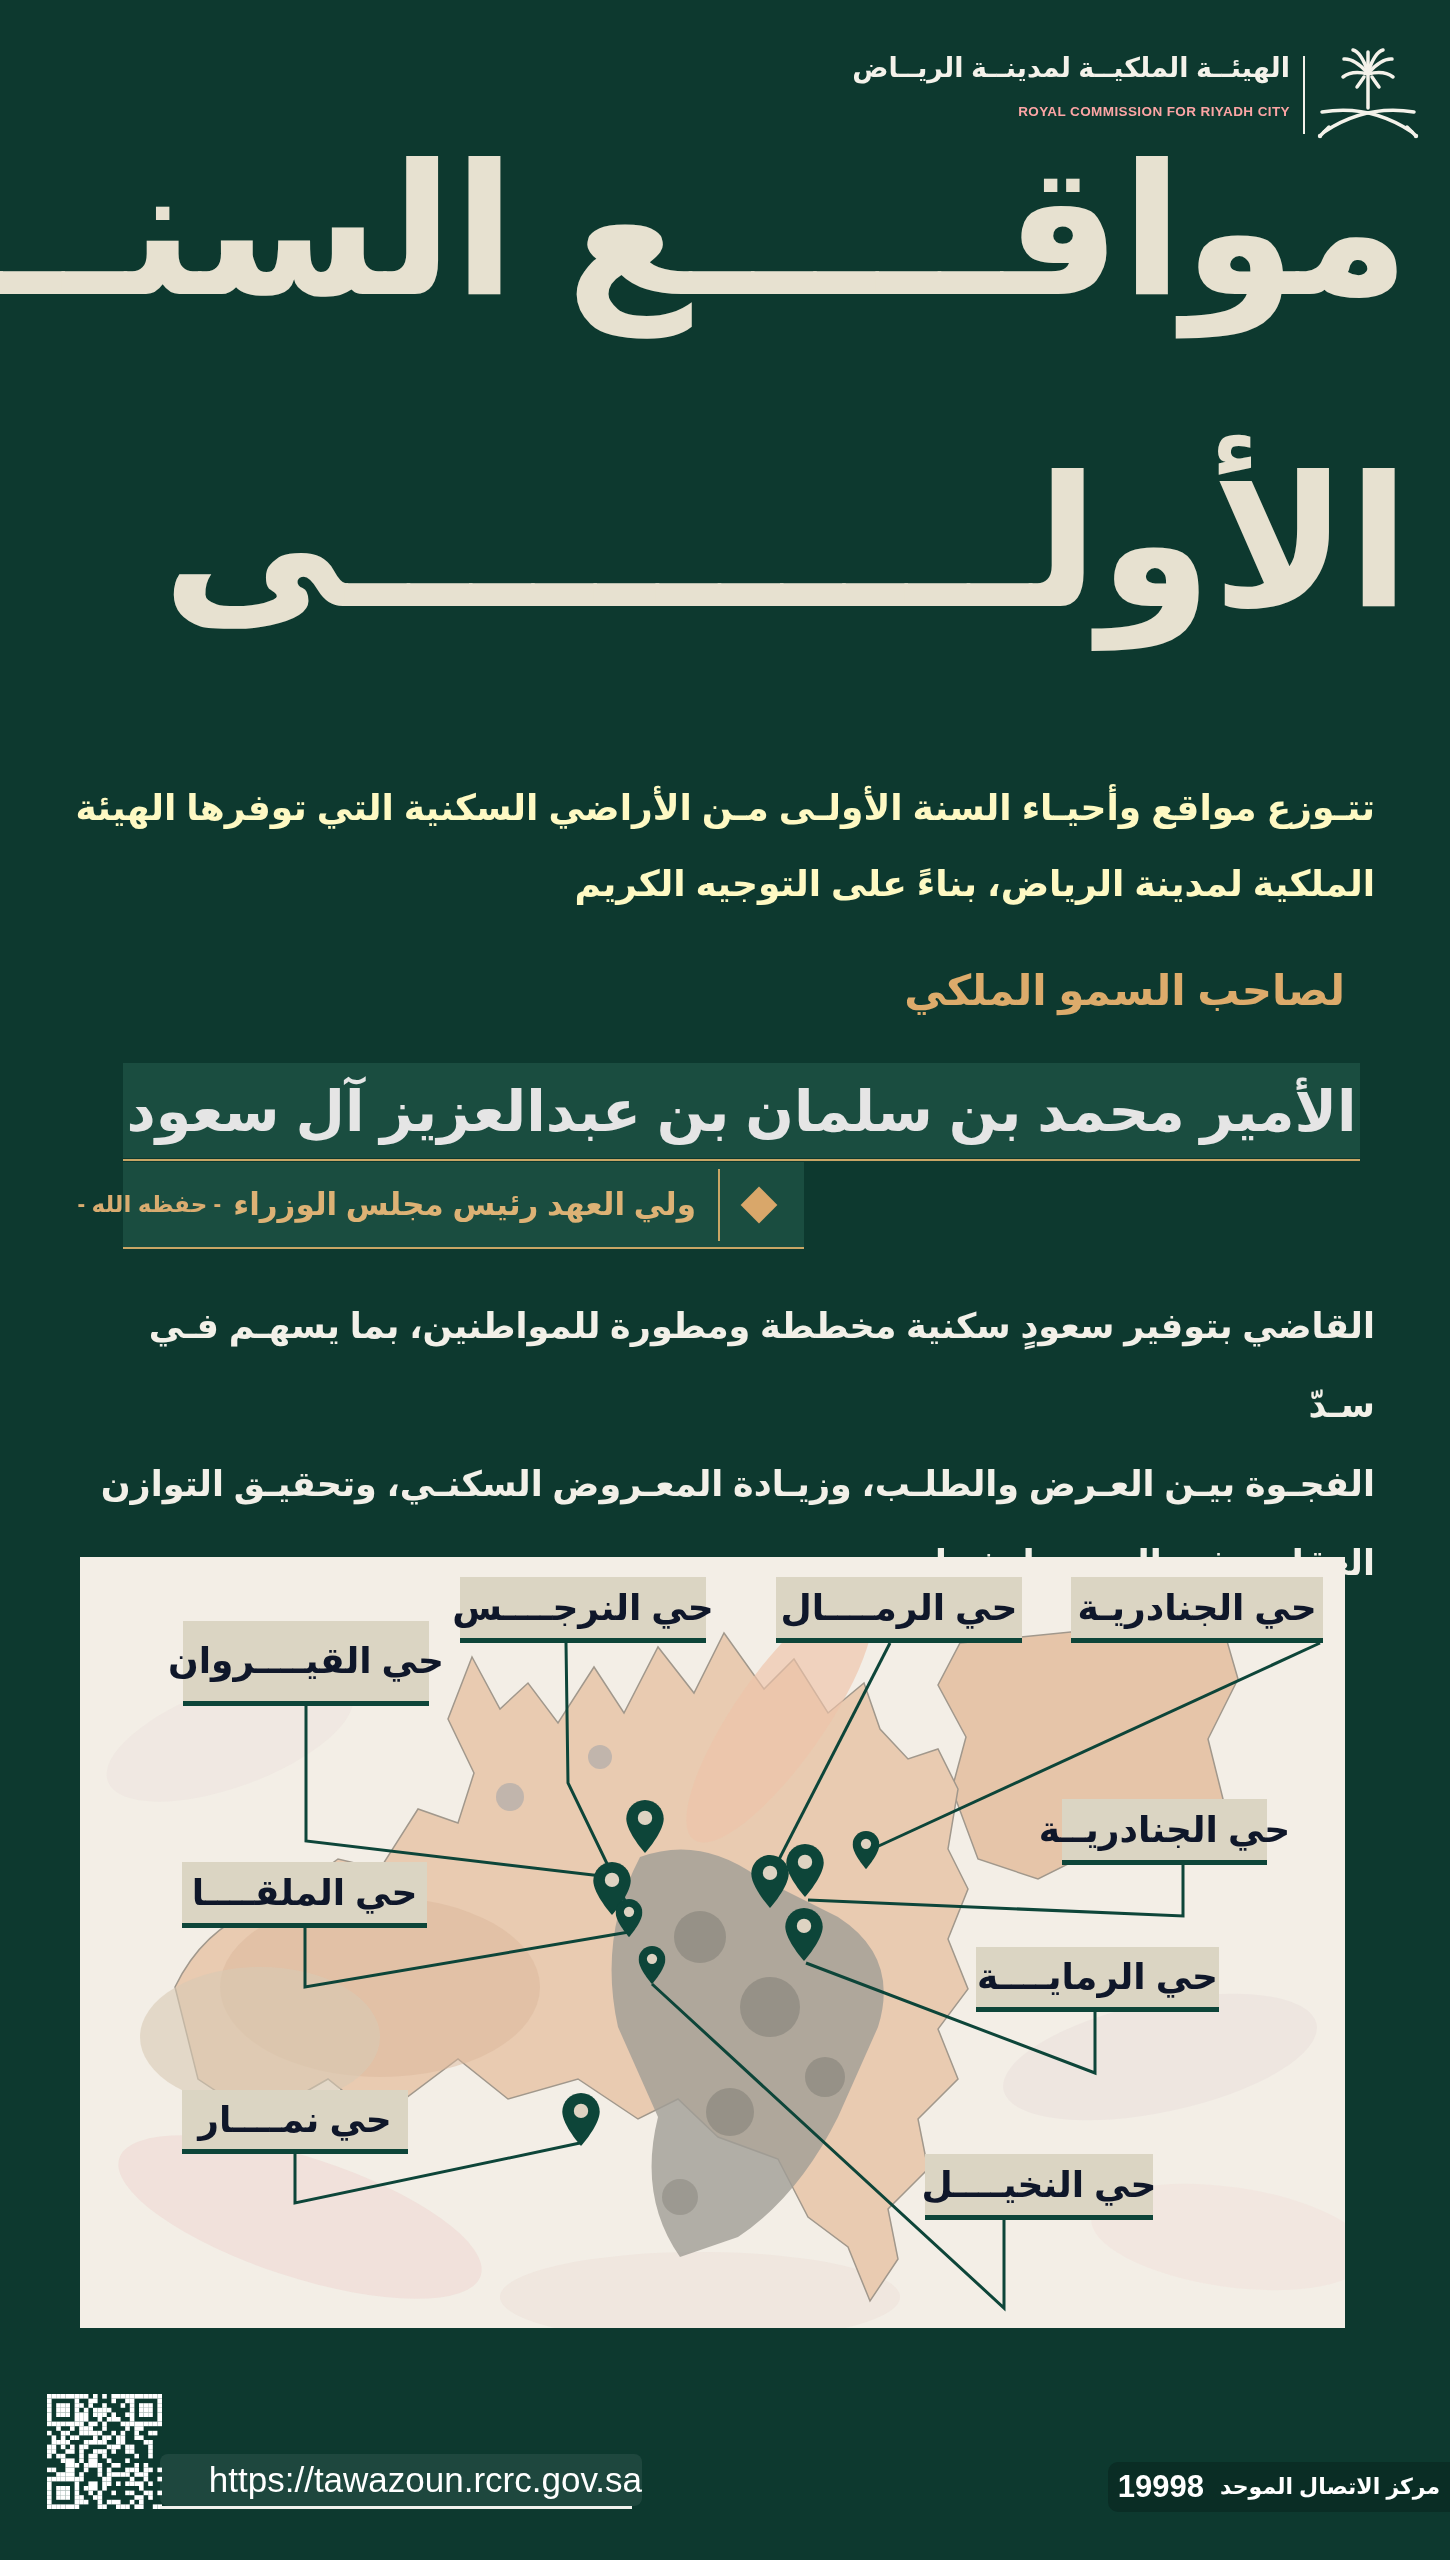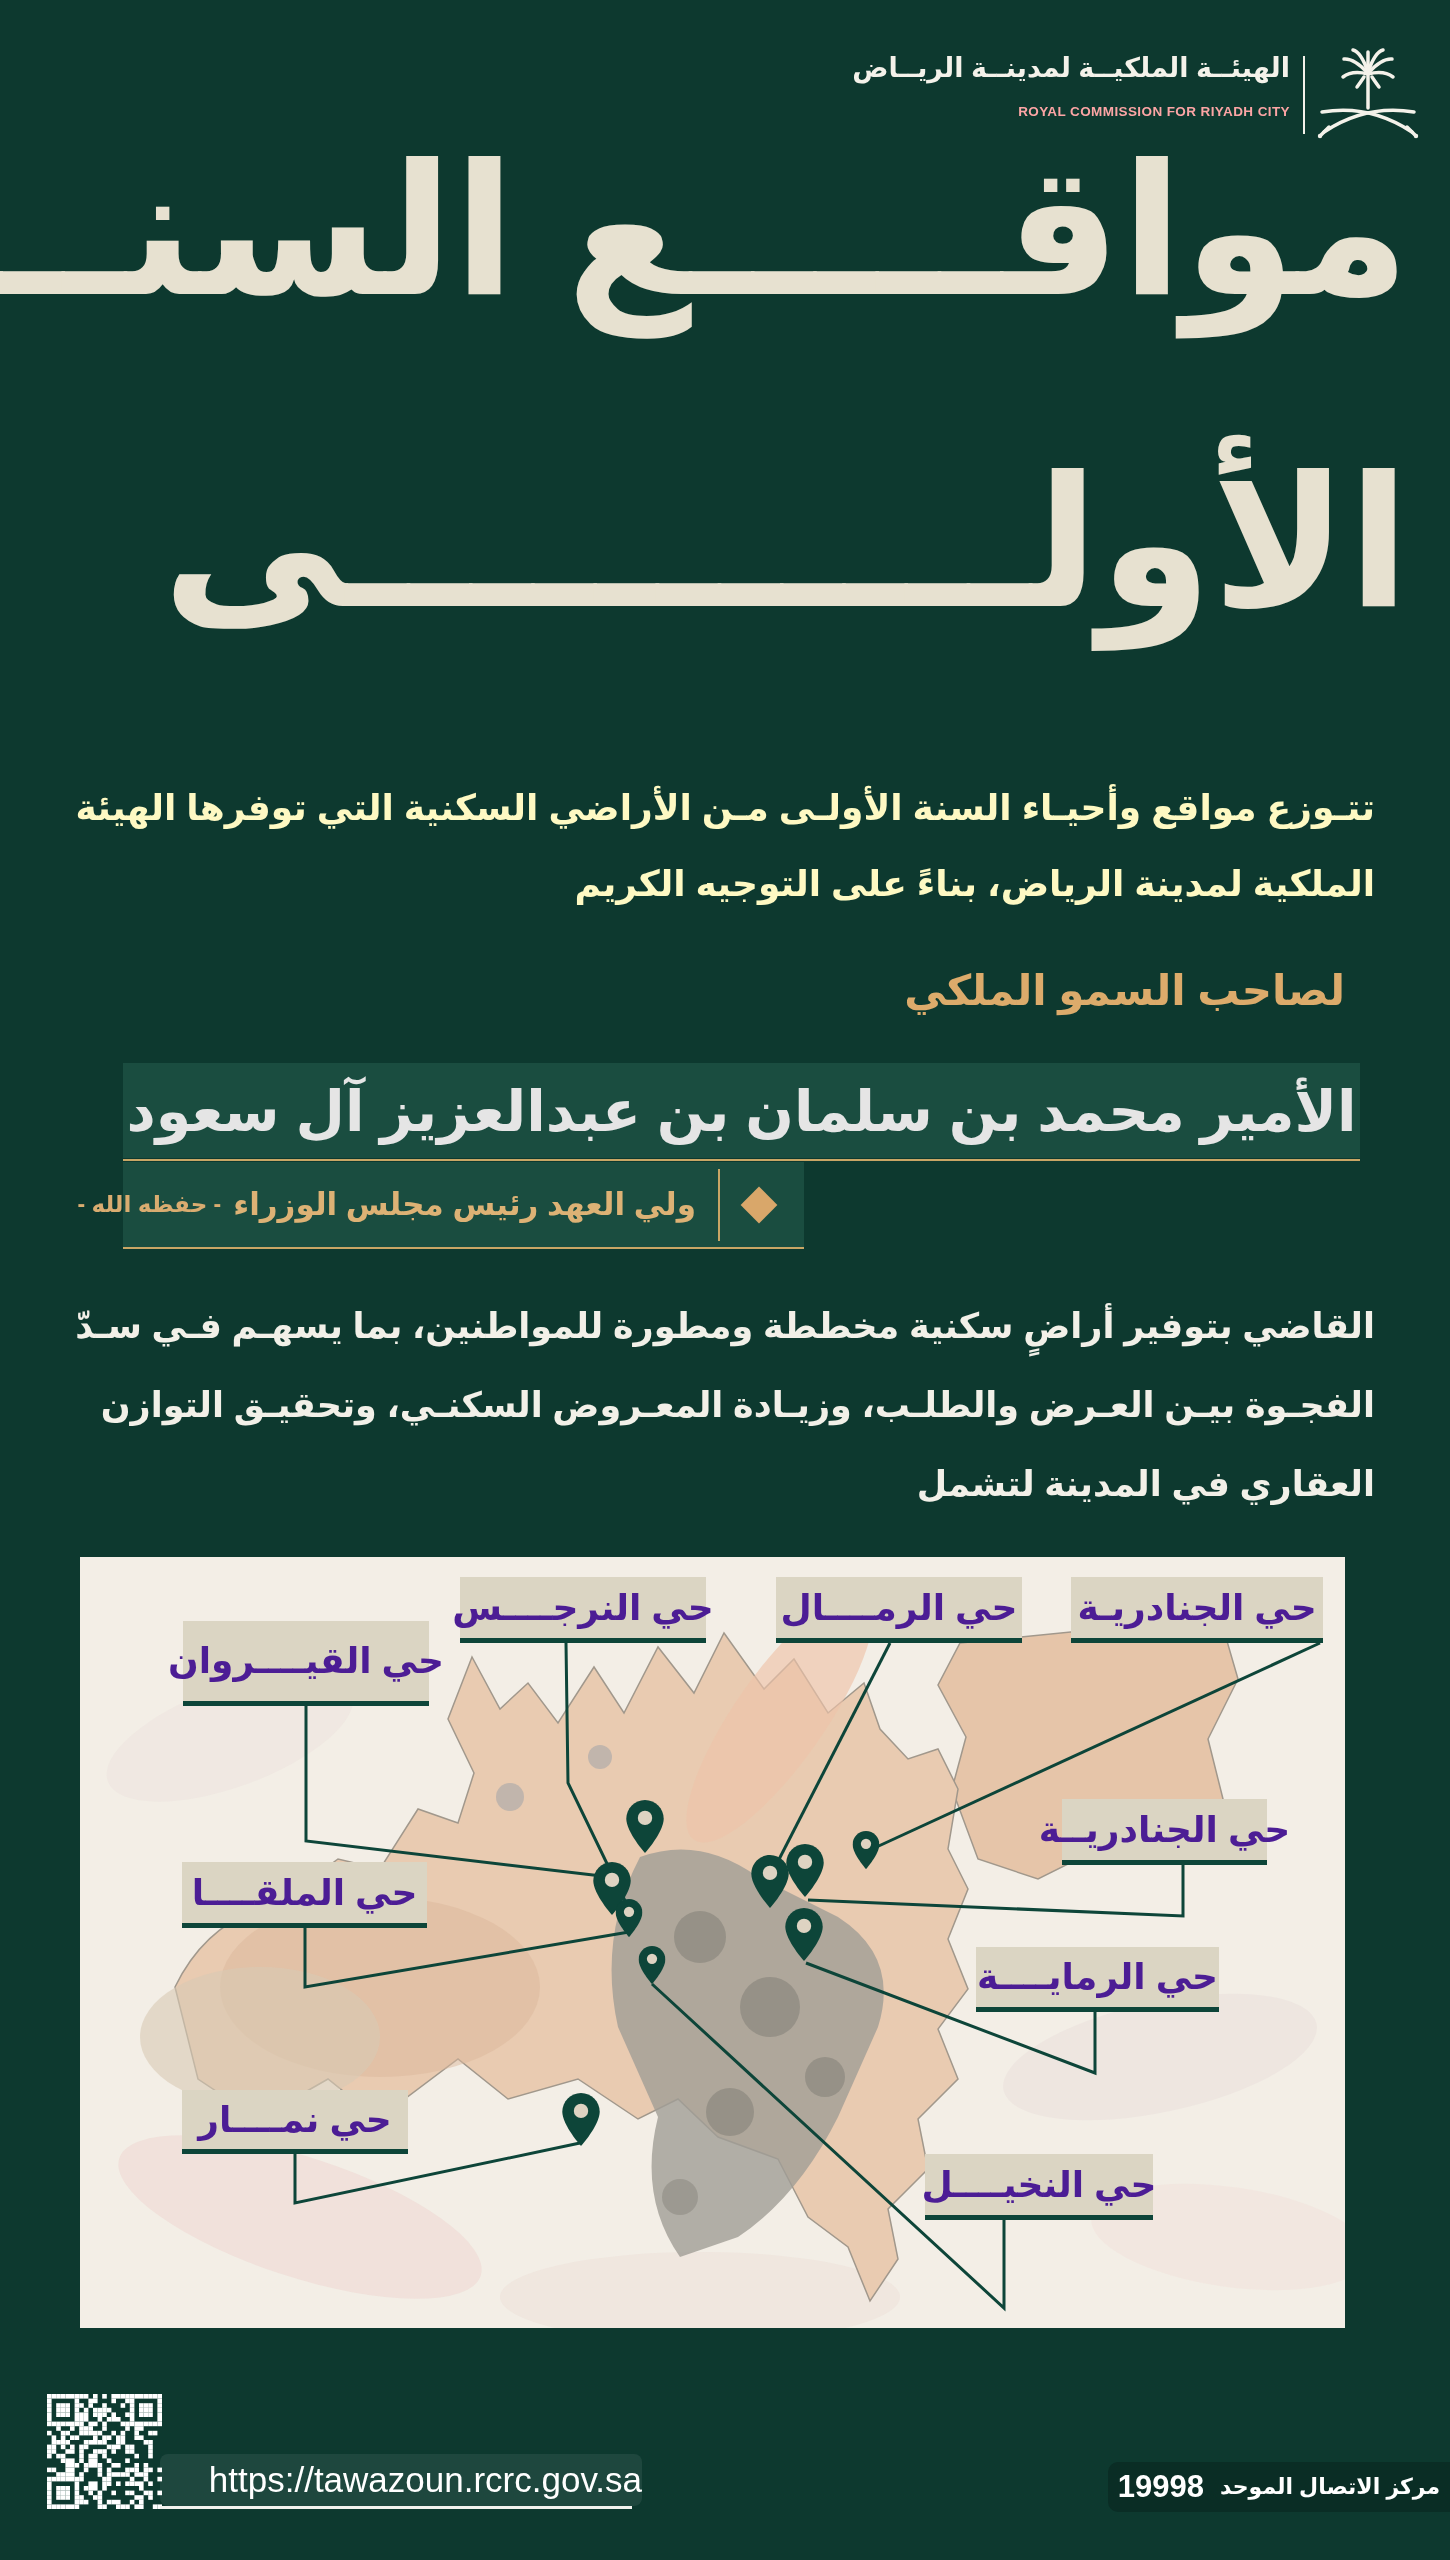--- a/index.html
+++ b/index.html
@@ -27,21 +27,21 @@
                   border-bottom:2px solid #c9a665;display:flex;align-items:center;flex-direction:row;}
   .diamond{width:26px;height:26px;background:#d9a76a;transform:rotate(45deg);margin:0 32px 0 26px;flex:0 0 auto;}
   .sub-divider{width:2px;height:72px;background:#c9a665;flex:0 0 auto;}
   .sub-text{margin-right:22px;white-space:nowrap;display:flex;align-items:center;gap:12px;}
   .sub-role{color:#ddb275;font-size:31px;font-weight:bold;}
   .sub-blessing{color:#d9ac70;font-size:23px;font-weight:bold;}
   
   .map{position:absolute;top:1557px;left:80px;width:1265px;height:771px;background:#f3eee6;}
   .map svg.canvas{position:absolute;inset:0;}
   .map-label{position:absolute;box-sizing:border-box;background:#dbd5c3;border-bottom:5px solid #0d4539;
-             color:#4c1d95;font-weight:bold;font-size:36px;display:flex;align-items:center;justify-content:center;
+             color:#0f172a;font-weight:bold;font-size:36px;display:flex;align-items:center;justify-content:center;
              white-space:nowrap;}
   
   .qr{position:absolute;top:2394px;left:47px;width:115px;height:115px;}
   .url-pill{position:absolute;top:2454px;left:160px;width:482px;height:52px;background:rgba(236,246,240,0.08);
             border-radius:8px;display:flex;align-items:center;}
   .url-pill span{color:#ffffff;font-size:35px;margin-left:16px;direction:ltr;font-weight:normal;}
   .url-underline{position:absolute;top:2506px;left:160px;width:472px;height:3px;background:#f2f2ee;}
   .contact-badge{position:absolute;top:2462px;right:0;width:342px;height:50px;background:#0a2d25;
                  border-radius:10px 0 0 10px;display:flex;align-items:center;justify-content:center;gap:16px;}
   .contact-badge .lbl{color:#ffffff;font-size:22px;font-weight:bold;}
@@ -90,21 +90,21 @@
   <div class="subtitle-block">
     <div class="diamond"></div>
     <div class="sub-divider"></div>
     <div class="sub-text">
       <span class="sub-role">ولي العهد رئيس مجلس الوزراء</span>
       <span class="sub-blessing">- حفظه الله -</span>
     </div>
   </div>
 
   <div class="body-par">
-    <div>القاضي بتوفير أراضٍ سكنية مخططة ومطورة للمواطنين، بما يسهـم فـي سـدّ</div>
+    <div>القاضي بتوفير سعودٍ سكنية مخططة ومطورة للمواطنين، بما يسهـم فـي سـدّ</div>
     <div>الفجـوة بيـن العـرض والطلـب، وزيـادة المعـروض السكنـي، وتحقيـق التوازن</div>
     <div>العقاري في المدينة لتشمل</div>
   </div>
 
   <div class="map">
     <svg class="canvas" viewBox="0 0 1265 771">
       <defs>
         <symbol id="pin" viewBox="0 0 24 34">
           <path d="M12 0C5.4 0 0 5.4 0 12c0 8.5 12 22 12 22s12-13.5 12-22C24 5.4 18.6 0 12 0z"></path>
           <circle cx="12" cy="11.5" r="4.6" fill="#ded3c2"></circle>

